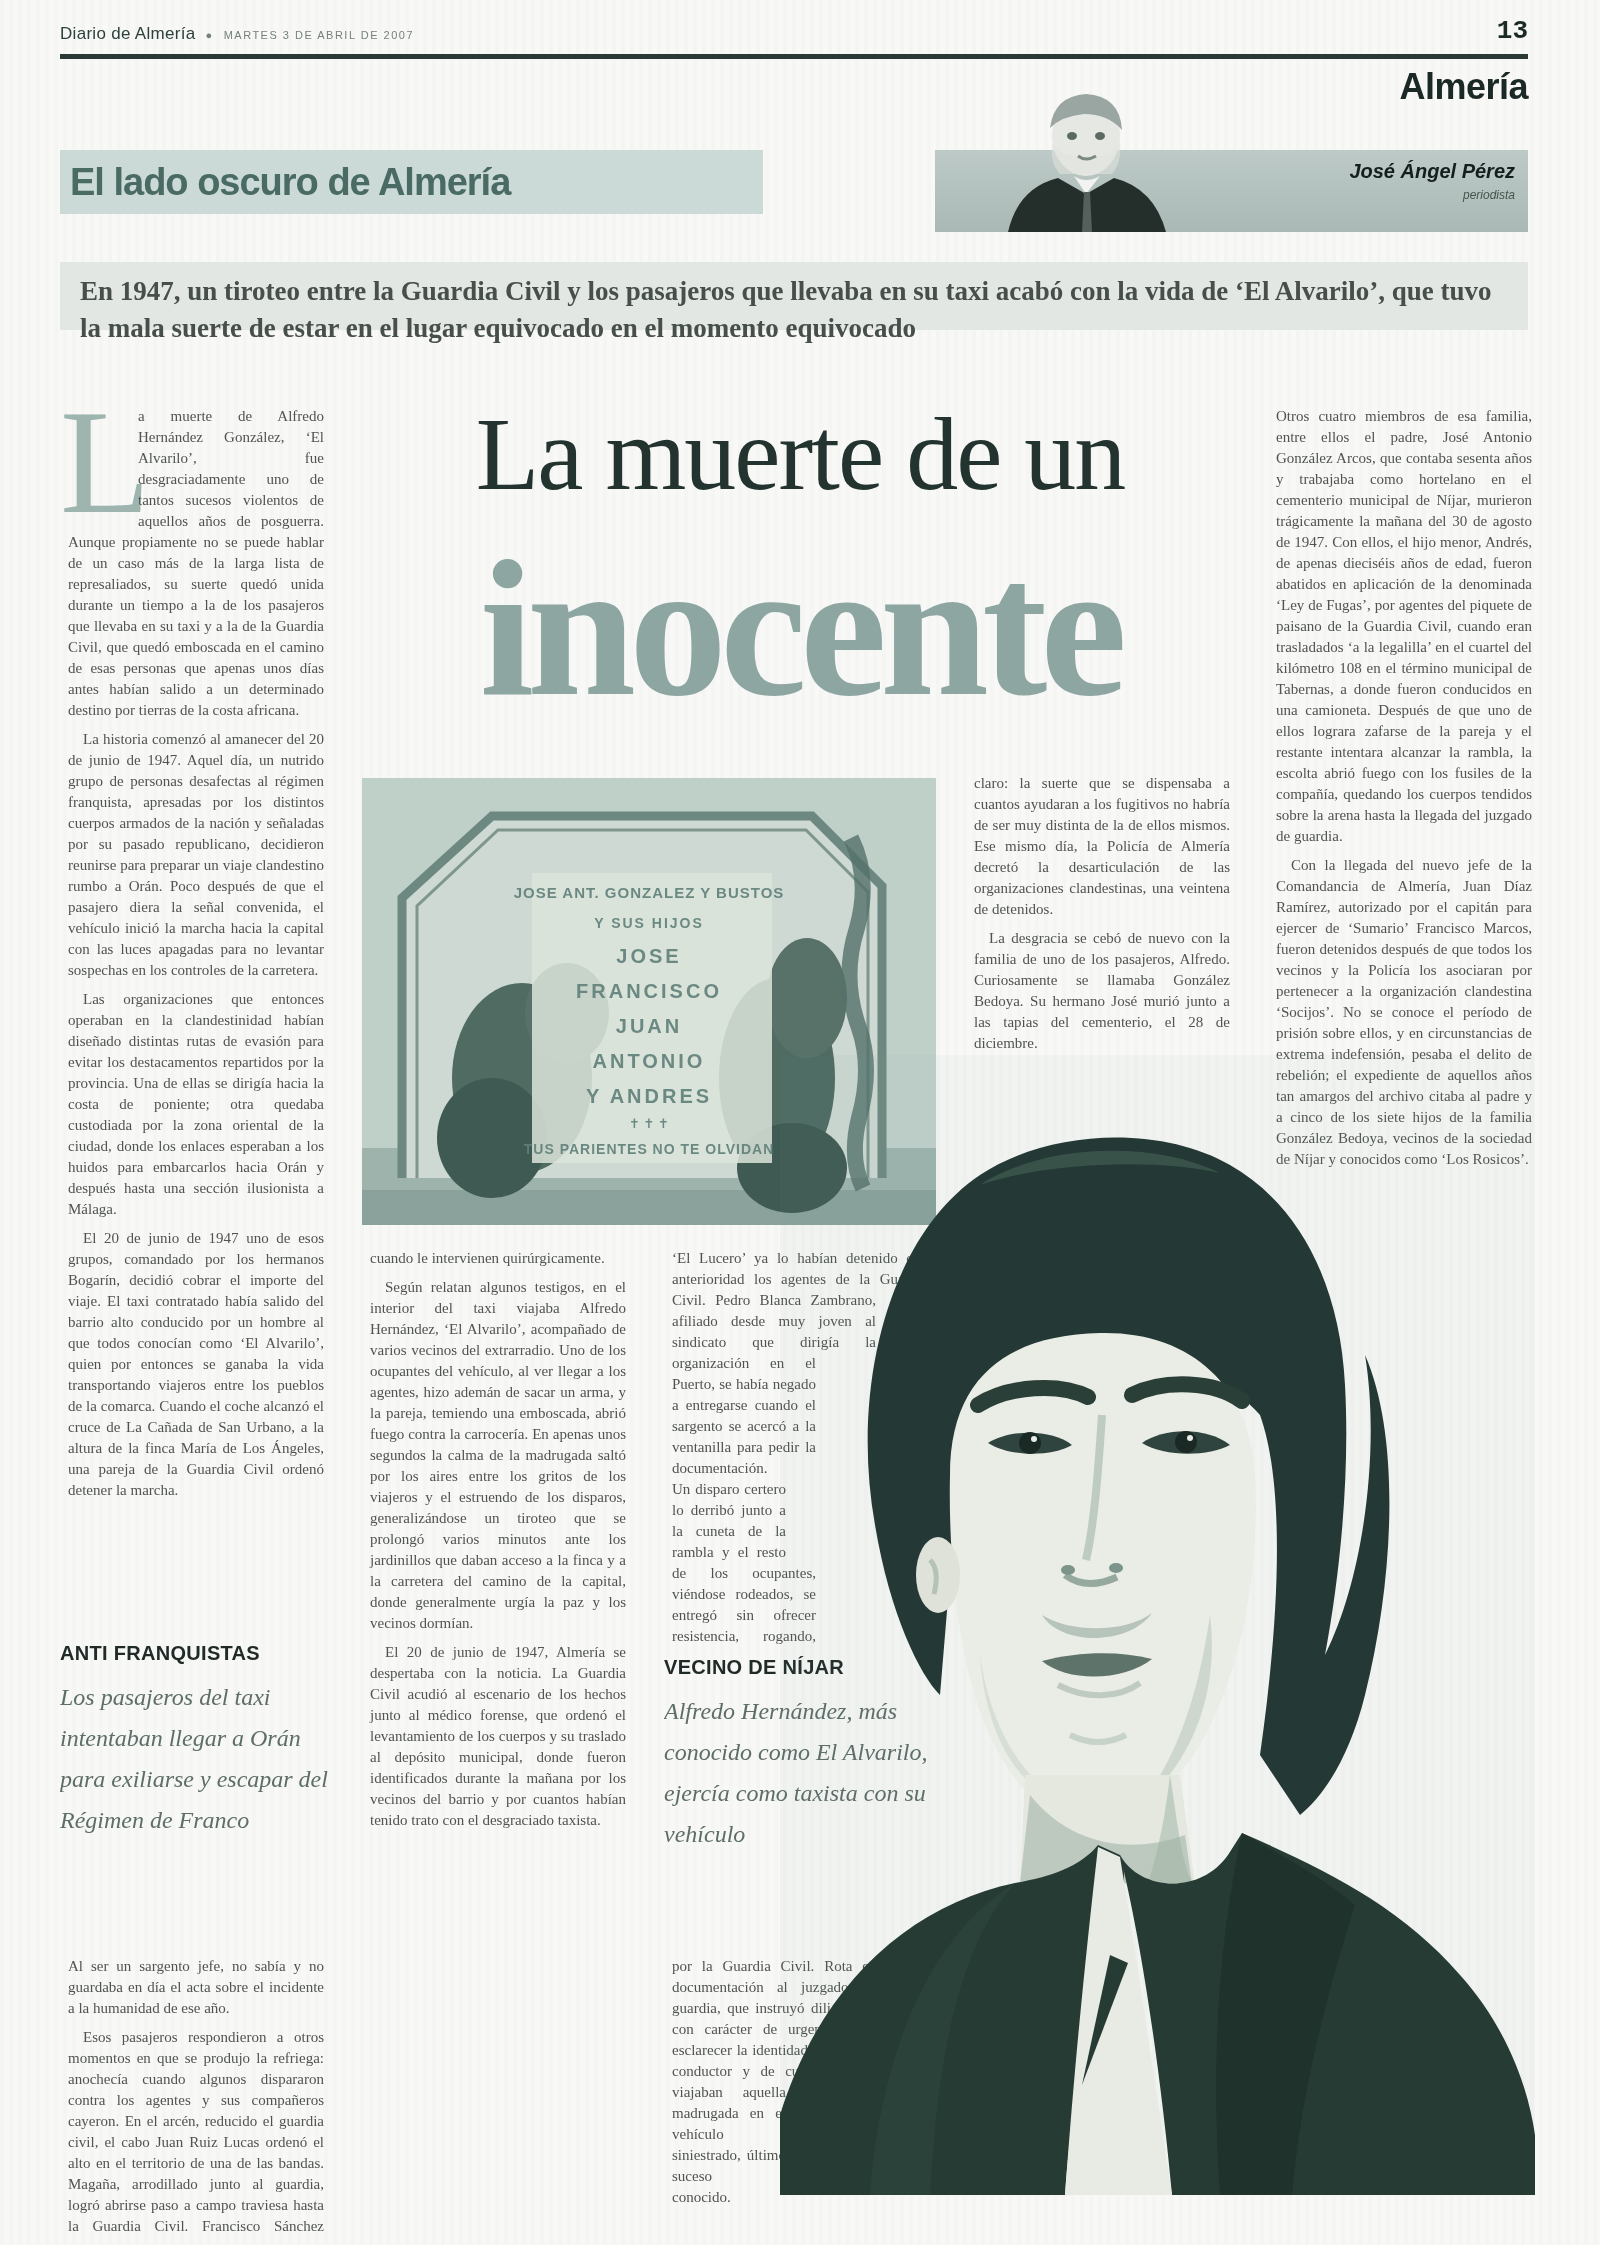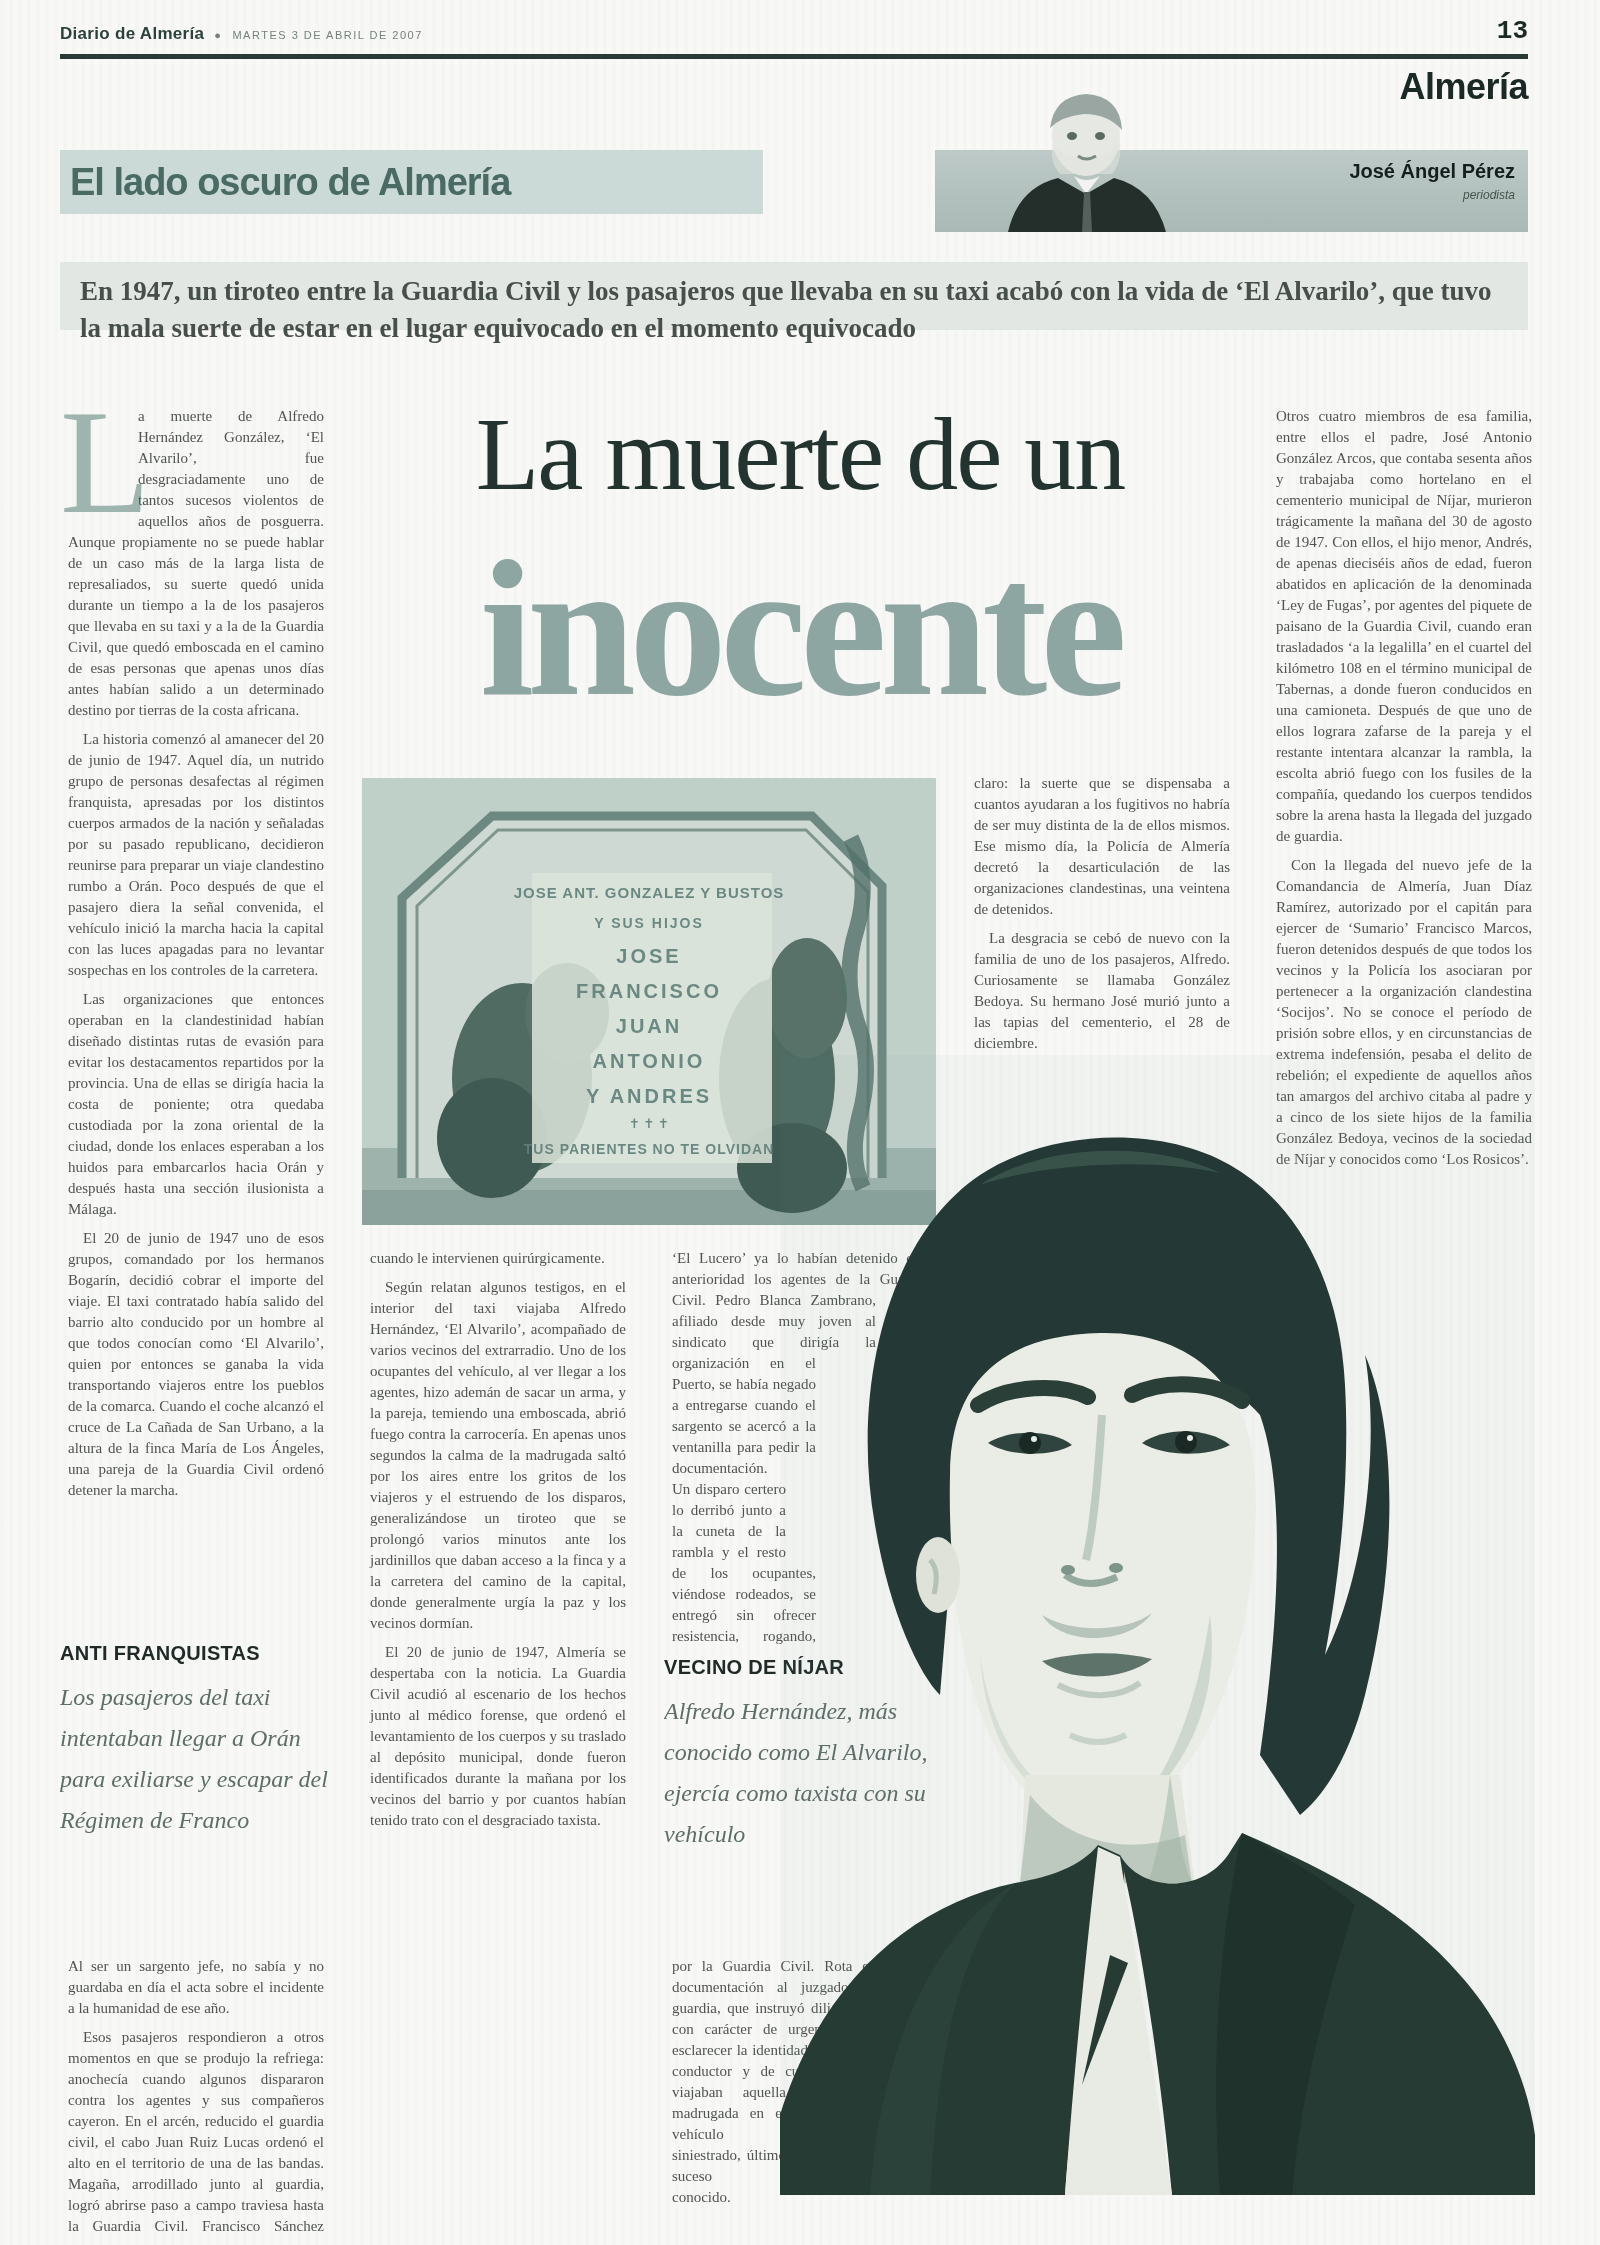--- a/index.html
+++ b/index.html
@@ -3,27 +3,27 @@
 <meta charset="utf-8">
 <style>
   html,body{margin:0;padding:0;background:#e9eae7;}
   .serif{font-family:"Liberation Serif","DejaVu Serif",serif;}
   .sans{font-family:"Liberation Sans","DejaVu Sans",sans-serif;}
   #canvas{position:relative;width:1600px;height:2245px;margin:0 auto;overflow:hidden;
     background:#f8f8f6;
     background-image:repeating-linear-gradient(90deg,rgba(90,100,95,.02) 0 4px,rgba(0,0,0,0) 4px 9px);}
   .abs{position:absolute;}
   
-  .masthead{font-weight:bold;font-size:17px;color:#2c413c;letter-spacing:.3px;}
+  .masthead{font-weight:normal;font-size:17px;color:#2c413c;letter-spacing:.3px;}
   .dateline{font-size:11px;color:#75817c;letter-spacing:1.5px;margin-left:10px;}
   .pagenum{font-weight:bold;font-size:26px;color:#1d2b27;text-align:right;}
   .rule{background:#2b3936;}
   .section-label{font-weight:bold;font-size:36px;color:#1b2926;text-align:right;letter-spacing:-.5px;}
   .colm-band{background:linear-gradient(#bdcac7,#aab9b5);}
-  .colm-name{font-weight:bold;font-size:20px;color:#141f1d;text-align:right;}
+  .colm-name{font-weight:bold;font-size:20px;color:#141f1d;text-align:right;font-style:italic;}
   .colm-role{font-style:italic;font-size:12px;color:#46534f;text-align:right;margin-top:5px;}
   .series-band{background:#cbdad6;}
   .series-title{font-weight:bold;font-size:38px;line-height:64px;color:#4a6a64;padding-left:10px;letter-spacing:-1px;}
   .standfirst-band{background:#e3e7e3;}
   .standfirst{font-weight:600;font-size:27px;line-height:37px;color:#474f4b;padding:11px 20px;filter:blur(.3px);}
   
   .hl1{font-size:104px;color:#233430;text-align:center;letter-spacing:-2px;line-height:1;}
   .hl2{font-size:196px;font-weight:bold;color:#8ea6a2;text-align:center;letter-spacing:-7px;line-height:200px;}
   
   .bodycol{width:272px;overflow:hidden;font-size:15px;line-height:21px;color:#50544f;

